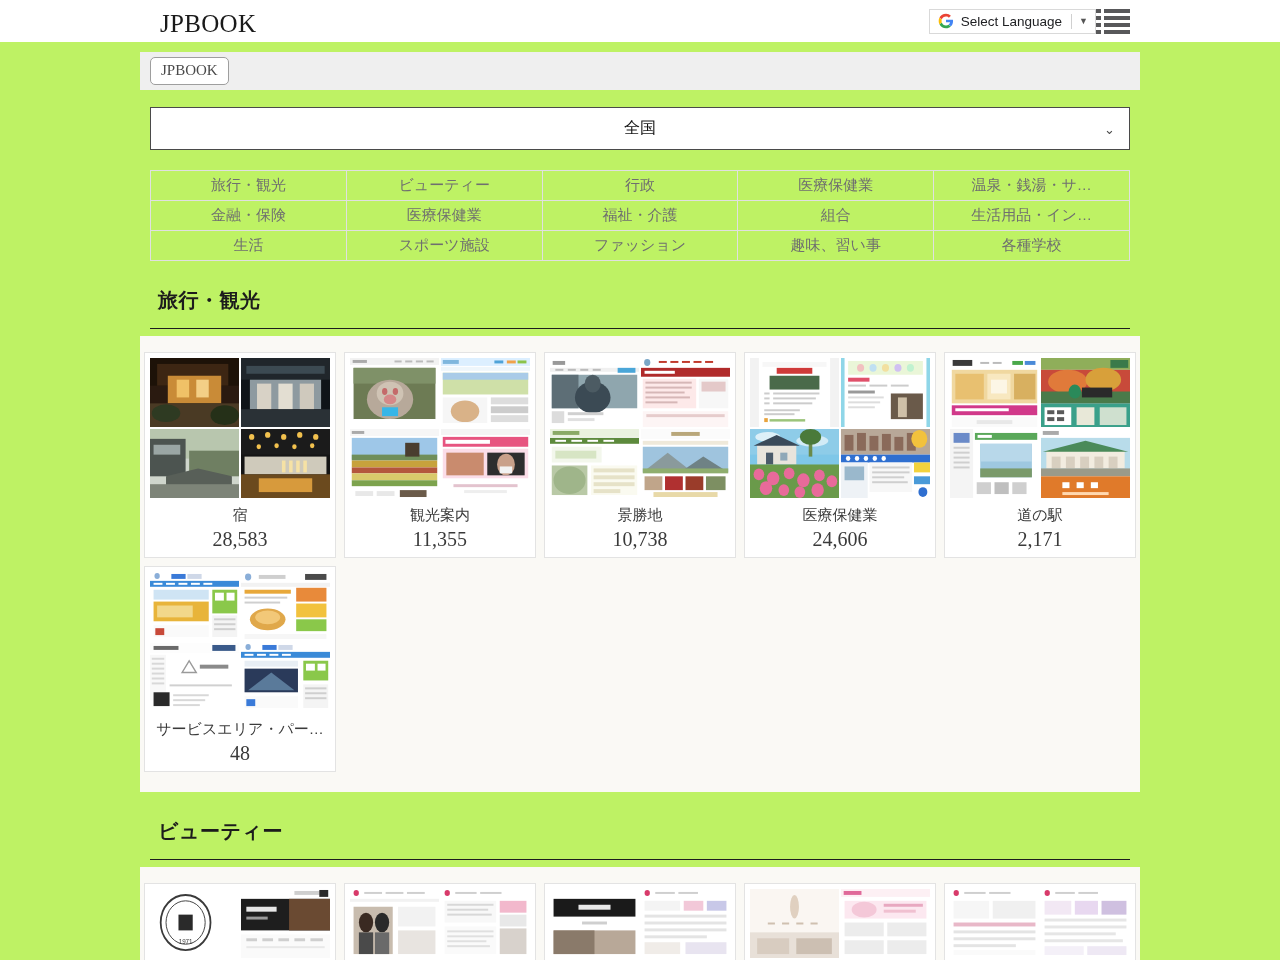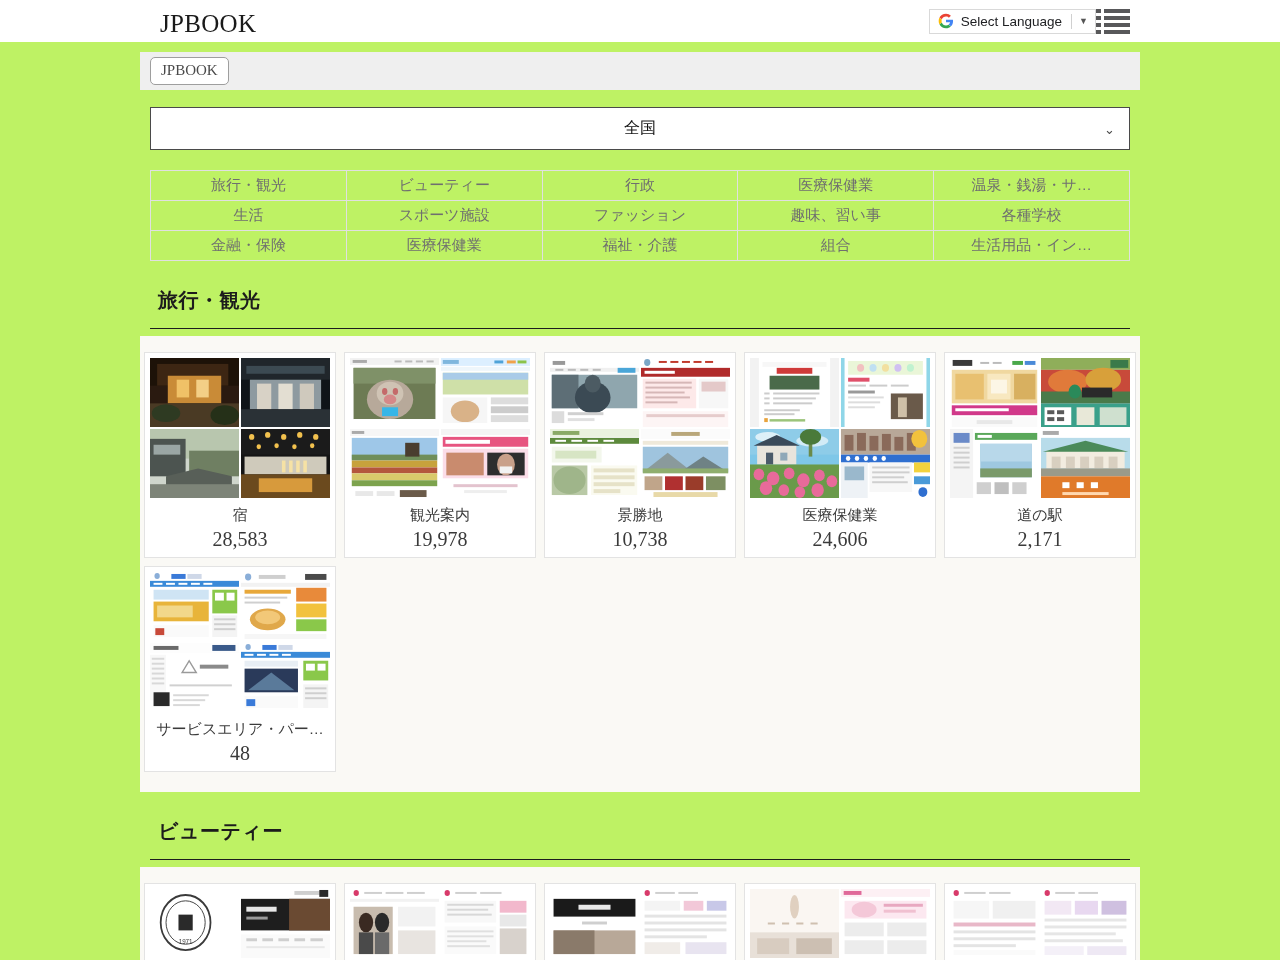--- a/index.html
+++ b/index.html
@@ -244,32 +244,32 @@
     <table class="cat-table">
       <tbody>
         <tr>
           <td>旅行・観光</td>
           <td>ビューティー</td>
           <td>行政</td>
           <td>医療保健業</td>
           <td>温泉・銭湯・サ…</td>
         </tr>
         <tr>
+          <td>金融・保険</td>
+          <td>医療保健業</td>
+          <td>福祉・介護</td>
+          <td>組合</td>
+          <td>生活用品・イン…</td>
+        </tr>
+        <tr>
           <td>生活</td>
           <td>スポーツ施設</td>
           <td>ファッション</td>
           <td>趣味、習い事</td>
           <td>各種学校</td>
-        </tr>
-        <tr>
-          <td>金融・保険</td>
-          <td>医療保健業</td>
-          <td>福祉・介護</td>
-          <td>組合</td>
-          <td>生活用品・イン…</td>
         </tr>
       </tbody>
     </table>
 
     <div class="section">
       <div class="section-head">
         <span class="section-title">旅行・観光</span>
       </div>
 
       <div class="cards-wrap">
@@ -414,21 +414,21 @@
                 <rect x="52" y="24" width="42" height="23" fill="#2e2e2e"></rect>
                 <ellipse cx="73" cy="36" rx="10" ry="11" fill="#c9a08a"></ellipse>
                 <rect x="66" y="38" width="14" height="7" fill="#f2f2f2"></rect>
                 <rect x="2" y="52" width="96" height="18" fill="#fff"></rect>
                 <rect x="14" y="56" width="72" height="3" fill="#e3c3ce"></rect>
                 <rect x="26" y="62" width="48" height="3" fill="#eeeeee"></rect>
               </svg>
             </div>
           </div>
           <div class="card-label">観光案内</div>
-          <div class="card-count">19,978</div>
+          <div class="card-count">11,355</div>
         </div>
 
         <div class="card">
           <div class="thumb">
             <div class="tile">
               <svg class="mock" viewBox="0 0 100 70" preserveAspectRatio="none">
                 <rect width="100" height="70" fill="#fff"></rect>
                 <rect x="0" y="0" width="100" height="9" fill="#fff"></rect>
                 <rect x="3" y="3" width="14" height="4" fill="#999"></rect>
                 <rect x="0" y="10" width="100" height="4" fill="#f0f0f0"></rect>

